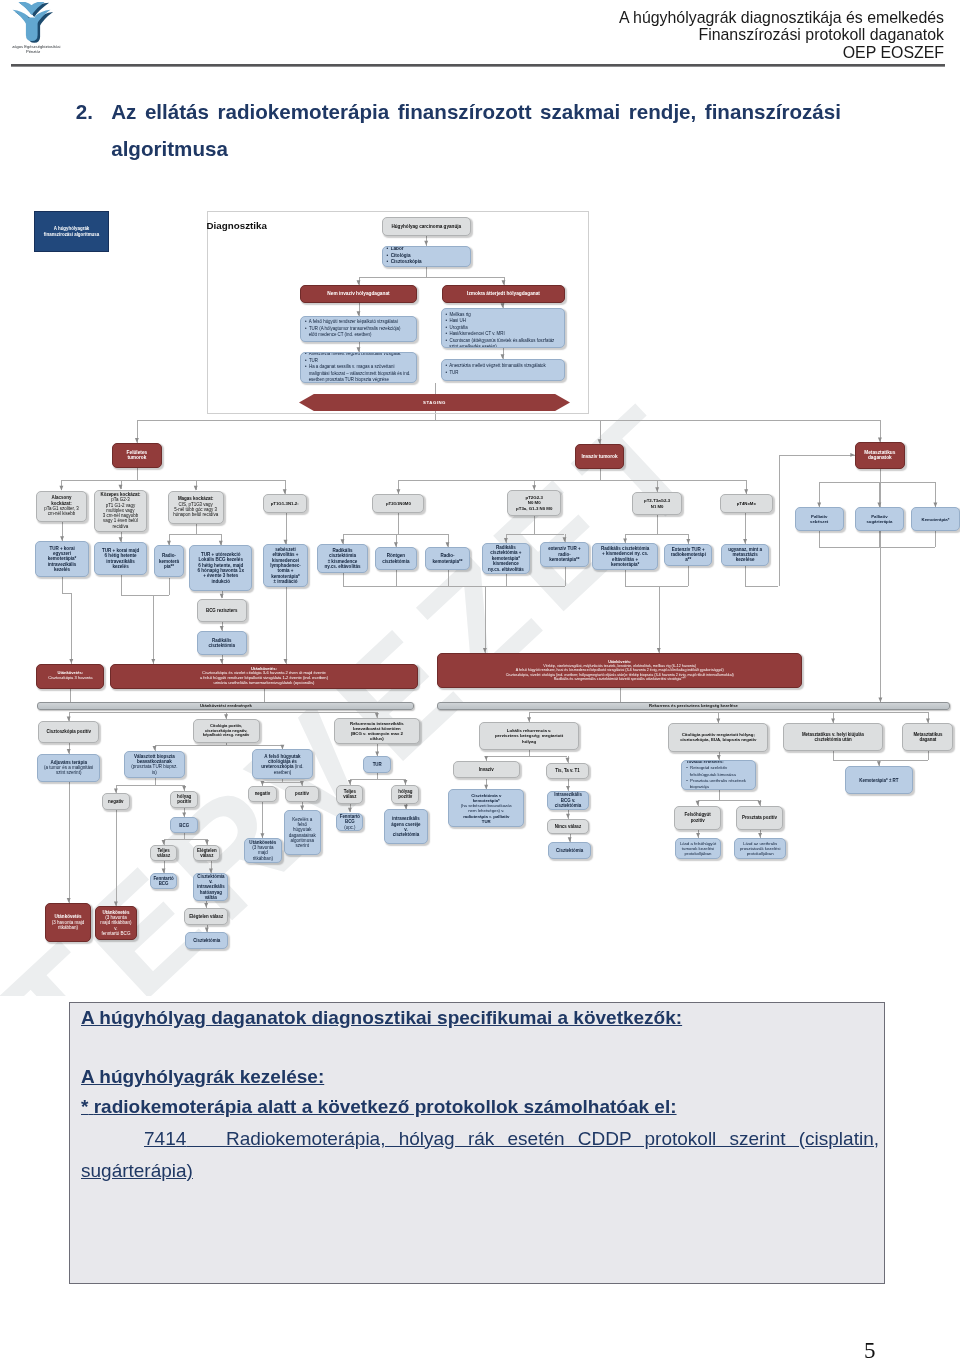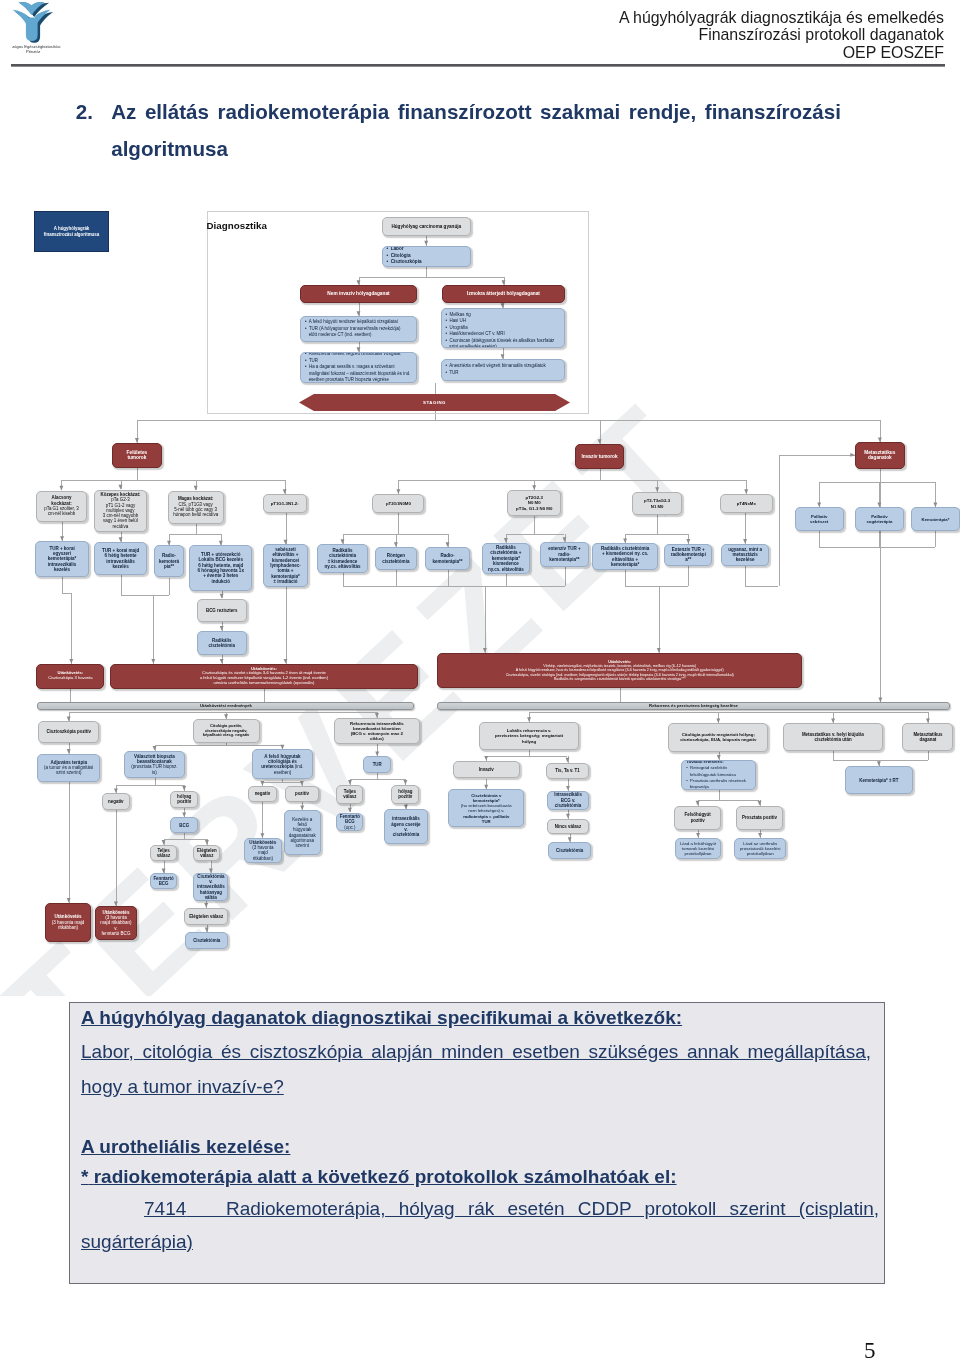--- a/index.html
+++ b/index.html
@@ -607,22 +607,21 @@
         <path d="M757.55 604.8 L761.45 604.8 L759.5 609.5 Z" fill="#8b8b8b"></path>
         <path d="M696.15 636.9 L700.0500000000001 636.9 L698.1 641.6 Z" fill="#8b8b8b"></path>
         <path d="M758.15 636.9 L762.0500000000001 636.9 L760.1 641.6 Z" fill="#8b8b8b"></path>
         <path d="M876.9499999999999 565.1999999999999 L880.85 565.1999999999999 L878.9 569.9 Z" fill="#8b8b8b"></path>
       </svg>
     </div>
 
   <div id="textpanel">
     <div class="inner">
       <div class="tp-h">A húgyhólyag daganatok diagnosztikai specifikumai a következők:</div>
-      <div class="tp-p">Labor, citológia és cisztoszkópia alapján minden esetben szükséges annak megállapítása, hogy a tumor invazív-e?</div>
       <div class="tp-gap"></div>
-      <div class="tp-h">A urotheliális kezelése:</div>
+      <div class="tp-h">A húgyhólyagrák kezelése:</div>
       <div class="tp-h"><span>*</span> <span class="tp-ul">radiokemoterápia</span><span> alatt a következő protokollok számolhatóak el:</span></div>
       <div class="tp-proto"><span>7414</span>&nbsp;&nbsp;&nbsp;<span>Radiokemoterápia, hólyag rák esetén CDDP protokoll szerint (cisplatin, sugárterápia)</span></div>
     </div>
   </div>
 
   <div id="pagenum">5</div>
 </div>
 
 </body></html>

